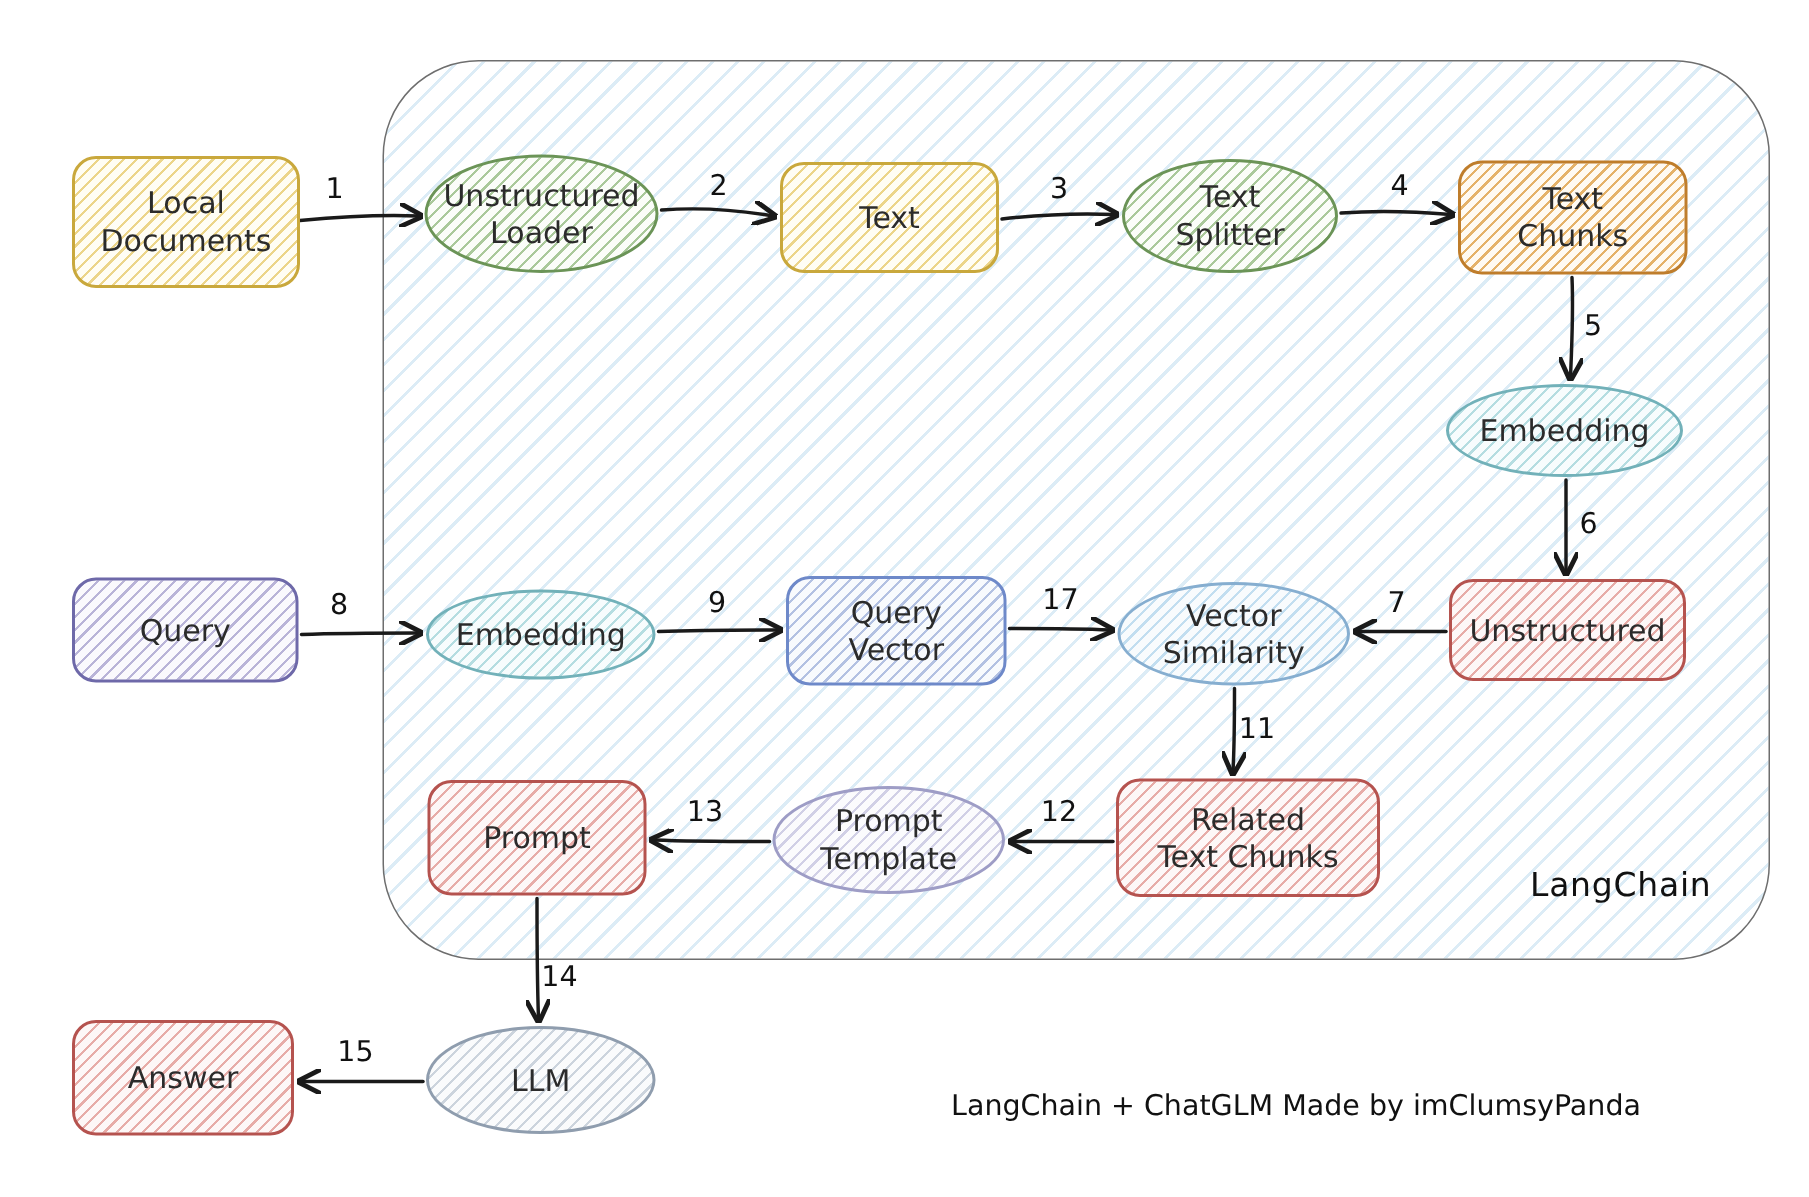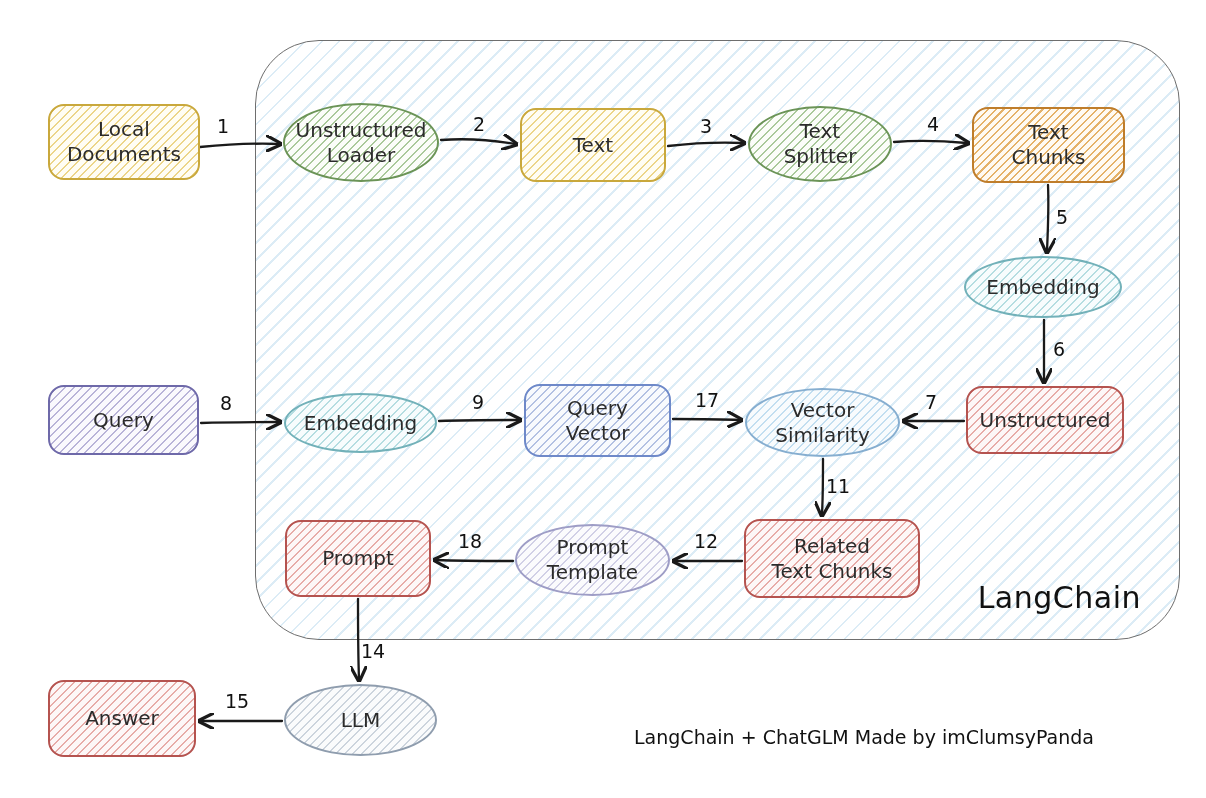--- a/index.html
+++ b/index.html
@@ -16,22 +16,22 @@
   .container-box {
     position: absolute;
     left: 255px; top: 40px; width: 925px; height: 600px;
     box-sizing: border-box;
     border: 1.6px solid #6e6e6e;
     border-radius: 64px;
     background: repeating-linear-gradient(135deg, #ffffff 0 10px, #dcecf6 10px 12px);
   }
   .brand {
     position: absolute;
-    right: 38px; bottom: 24px;
-    font-size: 30px;
+    right: 38px; bottom: 36px;
+    font-size: 22px;
     color: #111111;
     letter-spacing: 0.5px;
   }
 
   
   .edges { position: absolute; left: 0; top: 0; pointer-events: none; }
   .edges path.edge {
     stroke: #1a1a1a;
     stroke-width: 2.3;
     fill: none;
@@ -119,25 +119,25 @@
   <span class="edge-label" style="left:706px;  top:126px;">3</span>
   <span class="edge-label" style="left:933px;  top:124px;">4</span>
   <span class="edge-label" style="left:1062px; top:217px;">5</span>
   <span class="edge-label" style="left:1059px; top:349px;">6</span>
   <span class="edge-label" style="left:931px;  top:402px;">7</span>
   <span class="edge-label" style="left:226px;  top:403px;">8</span>
   <span class="edge-label" style="left:478px;  top:402px;">9</span>
   <span class="edge-label" style="left:707px;  top:400px;">17</span>
   <span class="edge-label" style="left:838px;  top:486px;">11</span>
   <span class="edge-label" style="left:706px;  top:541px;">12</span>
-  <span class="edge-label" style="left:470px;  top:541px;">18</span>
+  <span class="edge-label" style="left:470px;  top:541px;">13</span>
   <span class="edge-label" style="left:373px;  top:651px;">14</span>
   <span class="edge-label" style="left:237px;  top:701px;">15</span>
 
-  <div class="node rect c-yellow" style="left:48px;  top:104px; width:152px; height:76px;">Local
+  <div class="node rect c-yellow" style="left:48px;  top:104px; width:152px; height:88px;">Local
 Documents</div>
   <div class="node ellipse c-green" style="left:283px; top:103px; width:156px; height:79px;">Unstructured
 Loader</div>
   <div class="node rect c-yellow" style="left:520px; top:108px; width:146px; height:74px;">Text</div>
   <div class="node ellipse c-green" style="left:748px; top:106px; width:144px; height:76px;">Text
 Splitter</div>
   <div class="node rect c-orange" style="left:972px; top:107px; width:153px; height:76px;">Text
 Chunks</div>
   <div class="node ellipse c-teal" style="left:964px; top:256px; width:158px; height:62px;">Embedding</div>
   <div class="node rect c-red" style="left:966px; top:386px; width:158px; height:68px;">Unstructured</div>

